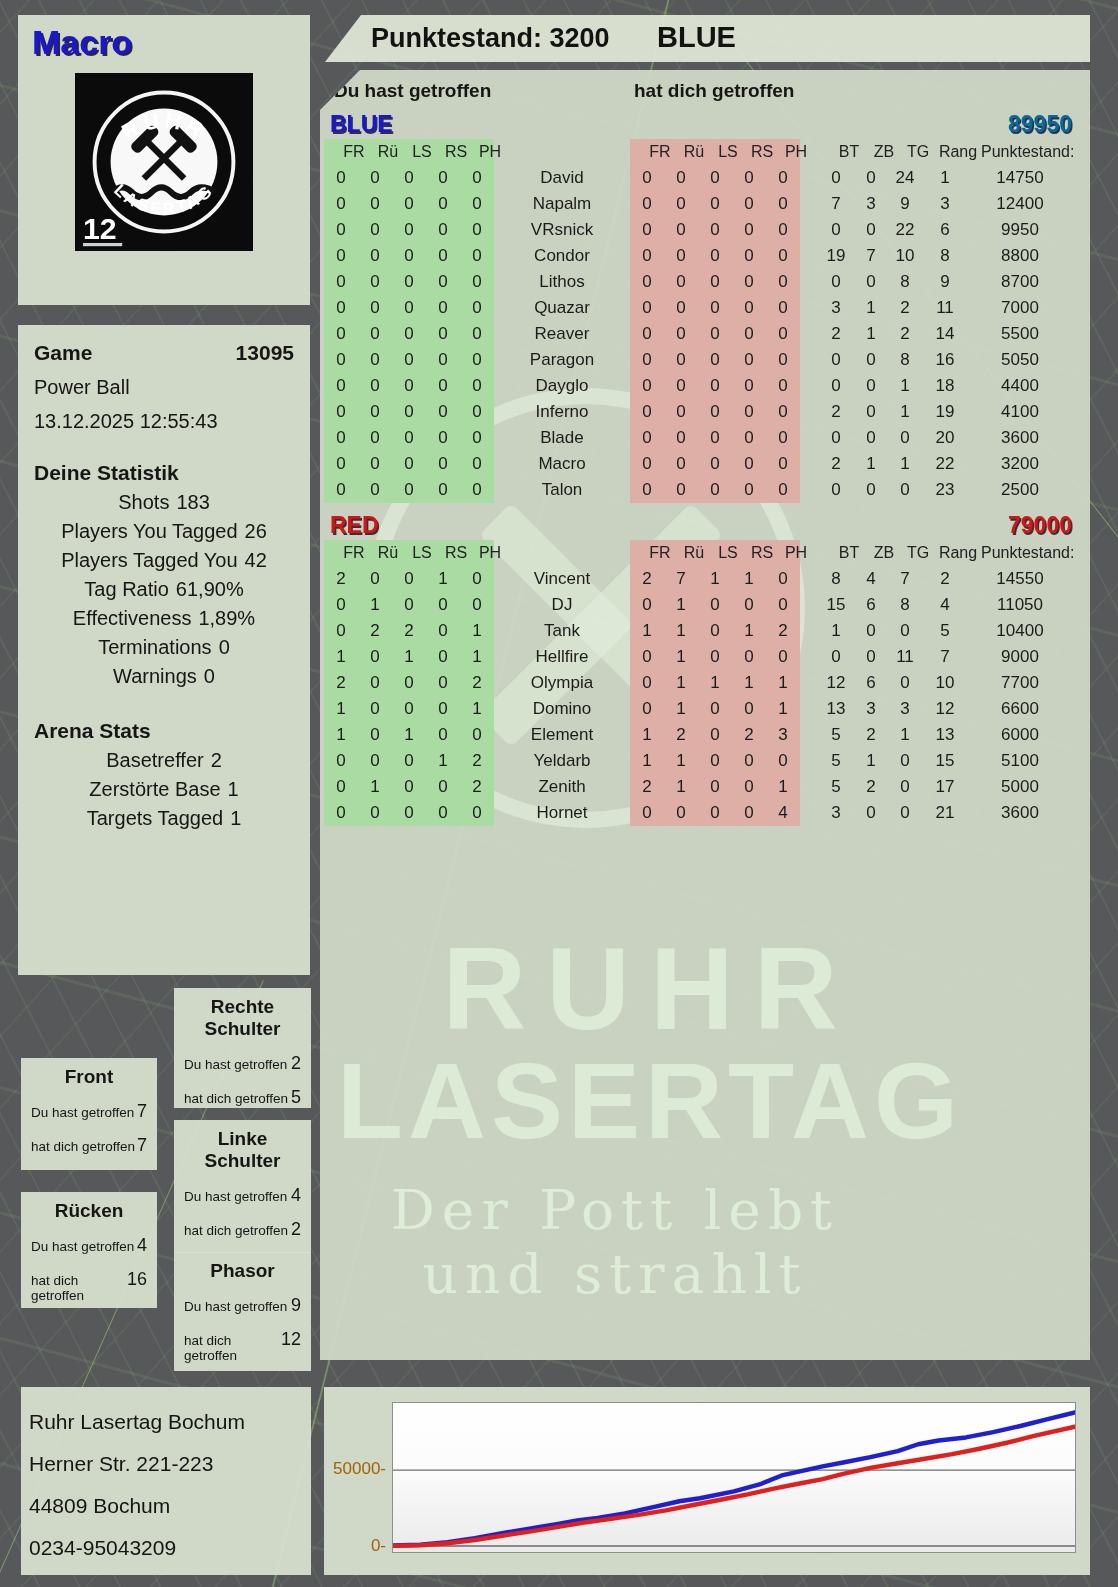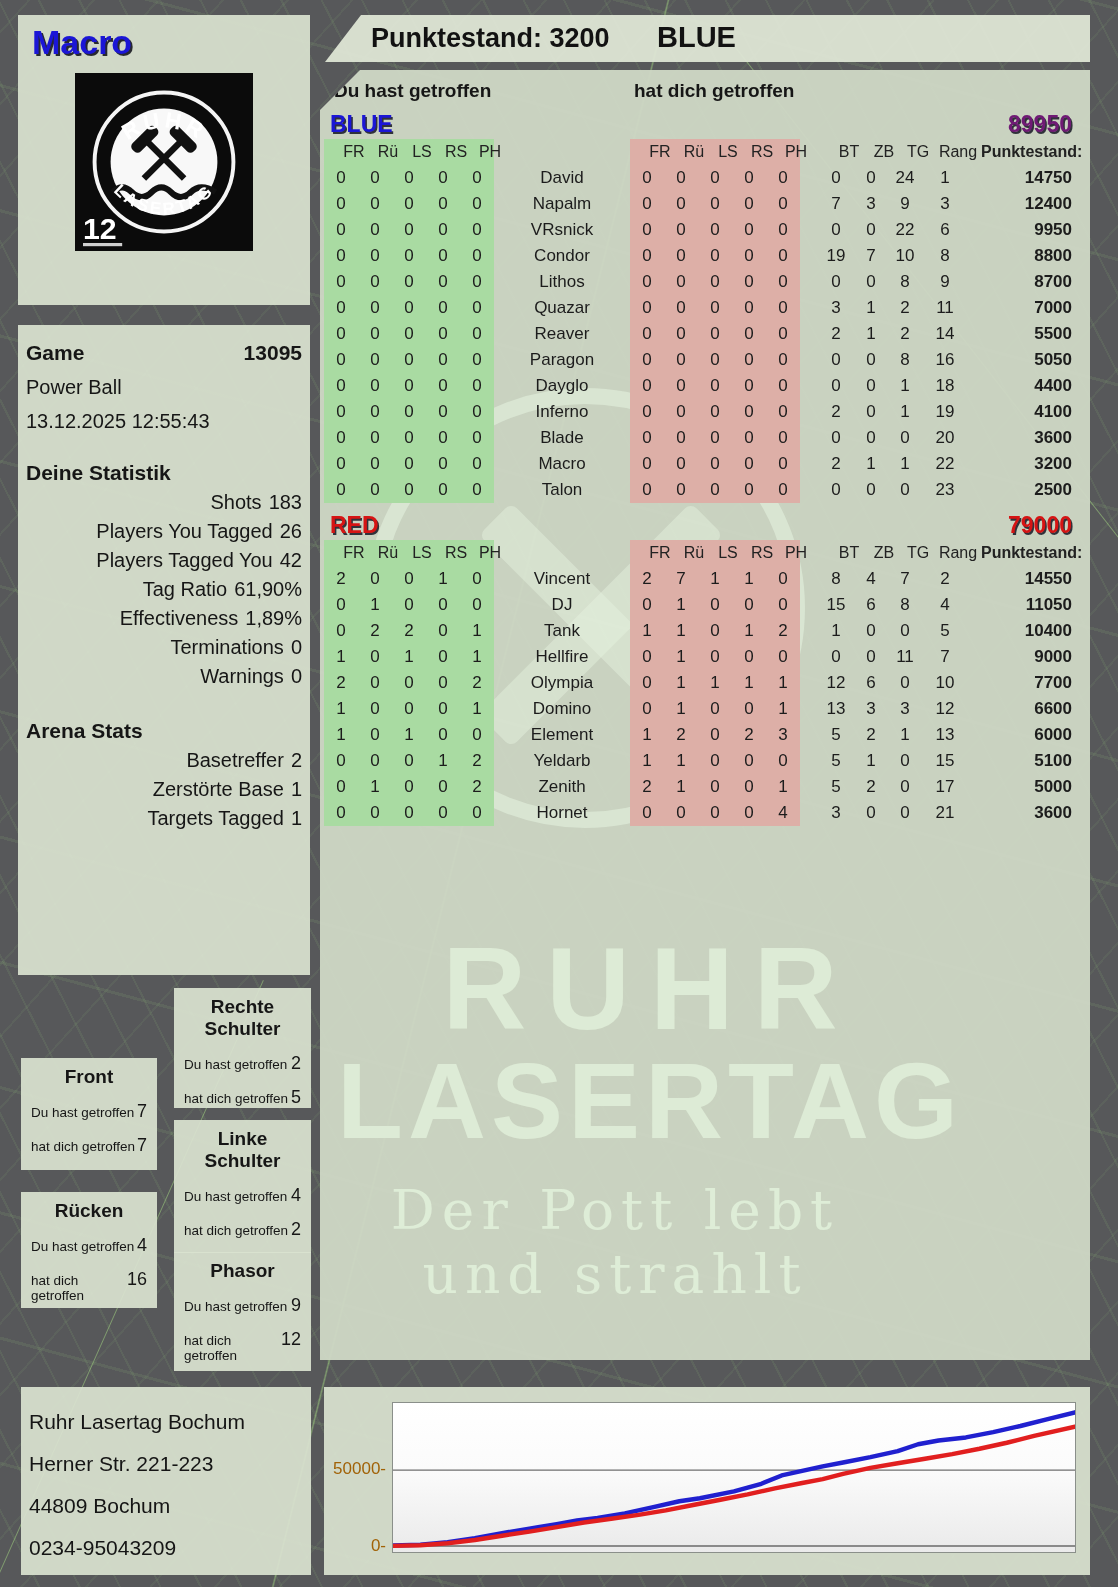--- a/index.html
+++ b/index.html
@@ -54,28 +54,28 @@
   .team-table { position:relative; }
   .ov { position:absolute; top:0; bottom:0; z-index:0; }
   .ov-green { left:0px;  width:170px; background:#a9dba2; }
   .ov-pink  { left:306px; width:170px; background:#ddafa7; }
   .trow { position:relative; z-index:1; display:grid;
     grid-template-columns:34px 34px 34px 34px 34px 136px 34px 34px 34px 34px 34px 18px 36px 34px 34px 46px 1fr;
     height:26px; line-height:26px; font-size:17px; color:#1c1c1c; }
   .trow.thead { font-size:16px; color:#222;padding-left:13px; }
   .trow .c { text-align:center; }
   .trow .name { text-align:center; }
-  .trow .score { text-align:right; padding-right:6px;font-weight:bold; }
+  .trow .score { text-align:center; padding-right:6px; }
 
   
-  #stats-panel { left:18px; top:325px; width:292px; height:650px; padding:16px 8px; color:#161616; }
+  #stats-panel { left:18px; top:325px; width:292px; height:650px; padding:16px 16px; color:#161616; }
   .game-row { display:flex; justify-content:space-between; font-weight:bold; font-size:21px; }
   .plain-line { font-size:20px; margin-top:11px; }
   .sec-title { font-weight:bold; font-size:21px; margin-top:28px; }
-  .stat-row { display:flex; justify-content:flex-end; font-size:20px; line-height:29px;gap:7px; }
+  .stat-row { display:flex; justify-content:center; font-size:20px; line-height:29px;gap:7px; }
   .stat-list { margin-top:3px; }
 
   
   .zone-box { padding:8px 10px; color:#161616; }
   #zone-front   { left:21px;  top:1058px; width:136px; height:112px; }
   #zone-ruecken { left:21px;  top:1192px; width:136px; height:116px; }
   #zone-rechte  { left:174px; top:988px;  width:137px; height:120px; }
   #zone-linke   { left:174px; top:1120px; width:137px; height:133px; }
   #zone-phasor  { left:174px; top:1252px; width:137px; height:119px; }
   .zone-title { text-align:center; font-weight:bold; font-size:19px; }
@@ -155,21 +155,21 @@
 
     <div class="panel-content">
       <div class="section-headers">
         <span class="h1">Du hast getroffen</span>
         <span class="h2">hat dich getroffen</span>
       </div>
       <div id="teams-container">
           <div class="team-section">
             <div class="team-title">
               <span class="tn" style="color: rgb(27, 22, 214);">BLUE</span>
-              <span class="tt" style="color: #701a75;">89950</span>
+              <span class="tt" style="color: #0369a1;">89950</span>
             </div>
             <div class="team-table">
               <div class="ov ov-green"></div>
               <div class="ov ov-pink"></div>
               <div class="trow thead">
                 <span class="c">FR</span>
                 <span class="c">Rü</span>
                 <span class="c">LS</span>
                 <span class="c">RS</span>
                 <span class="c">PH</span>

